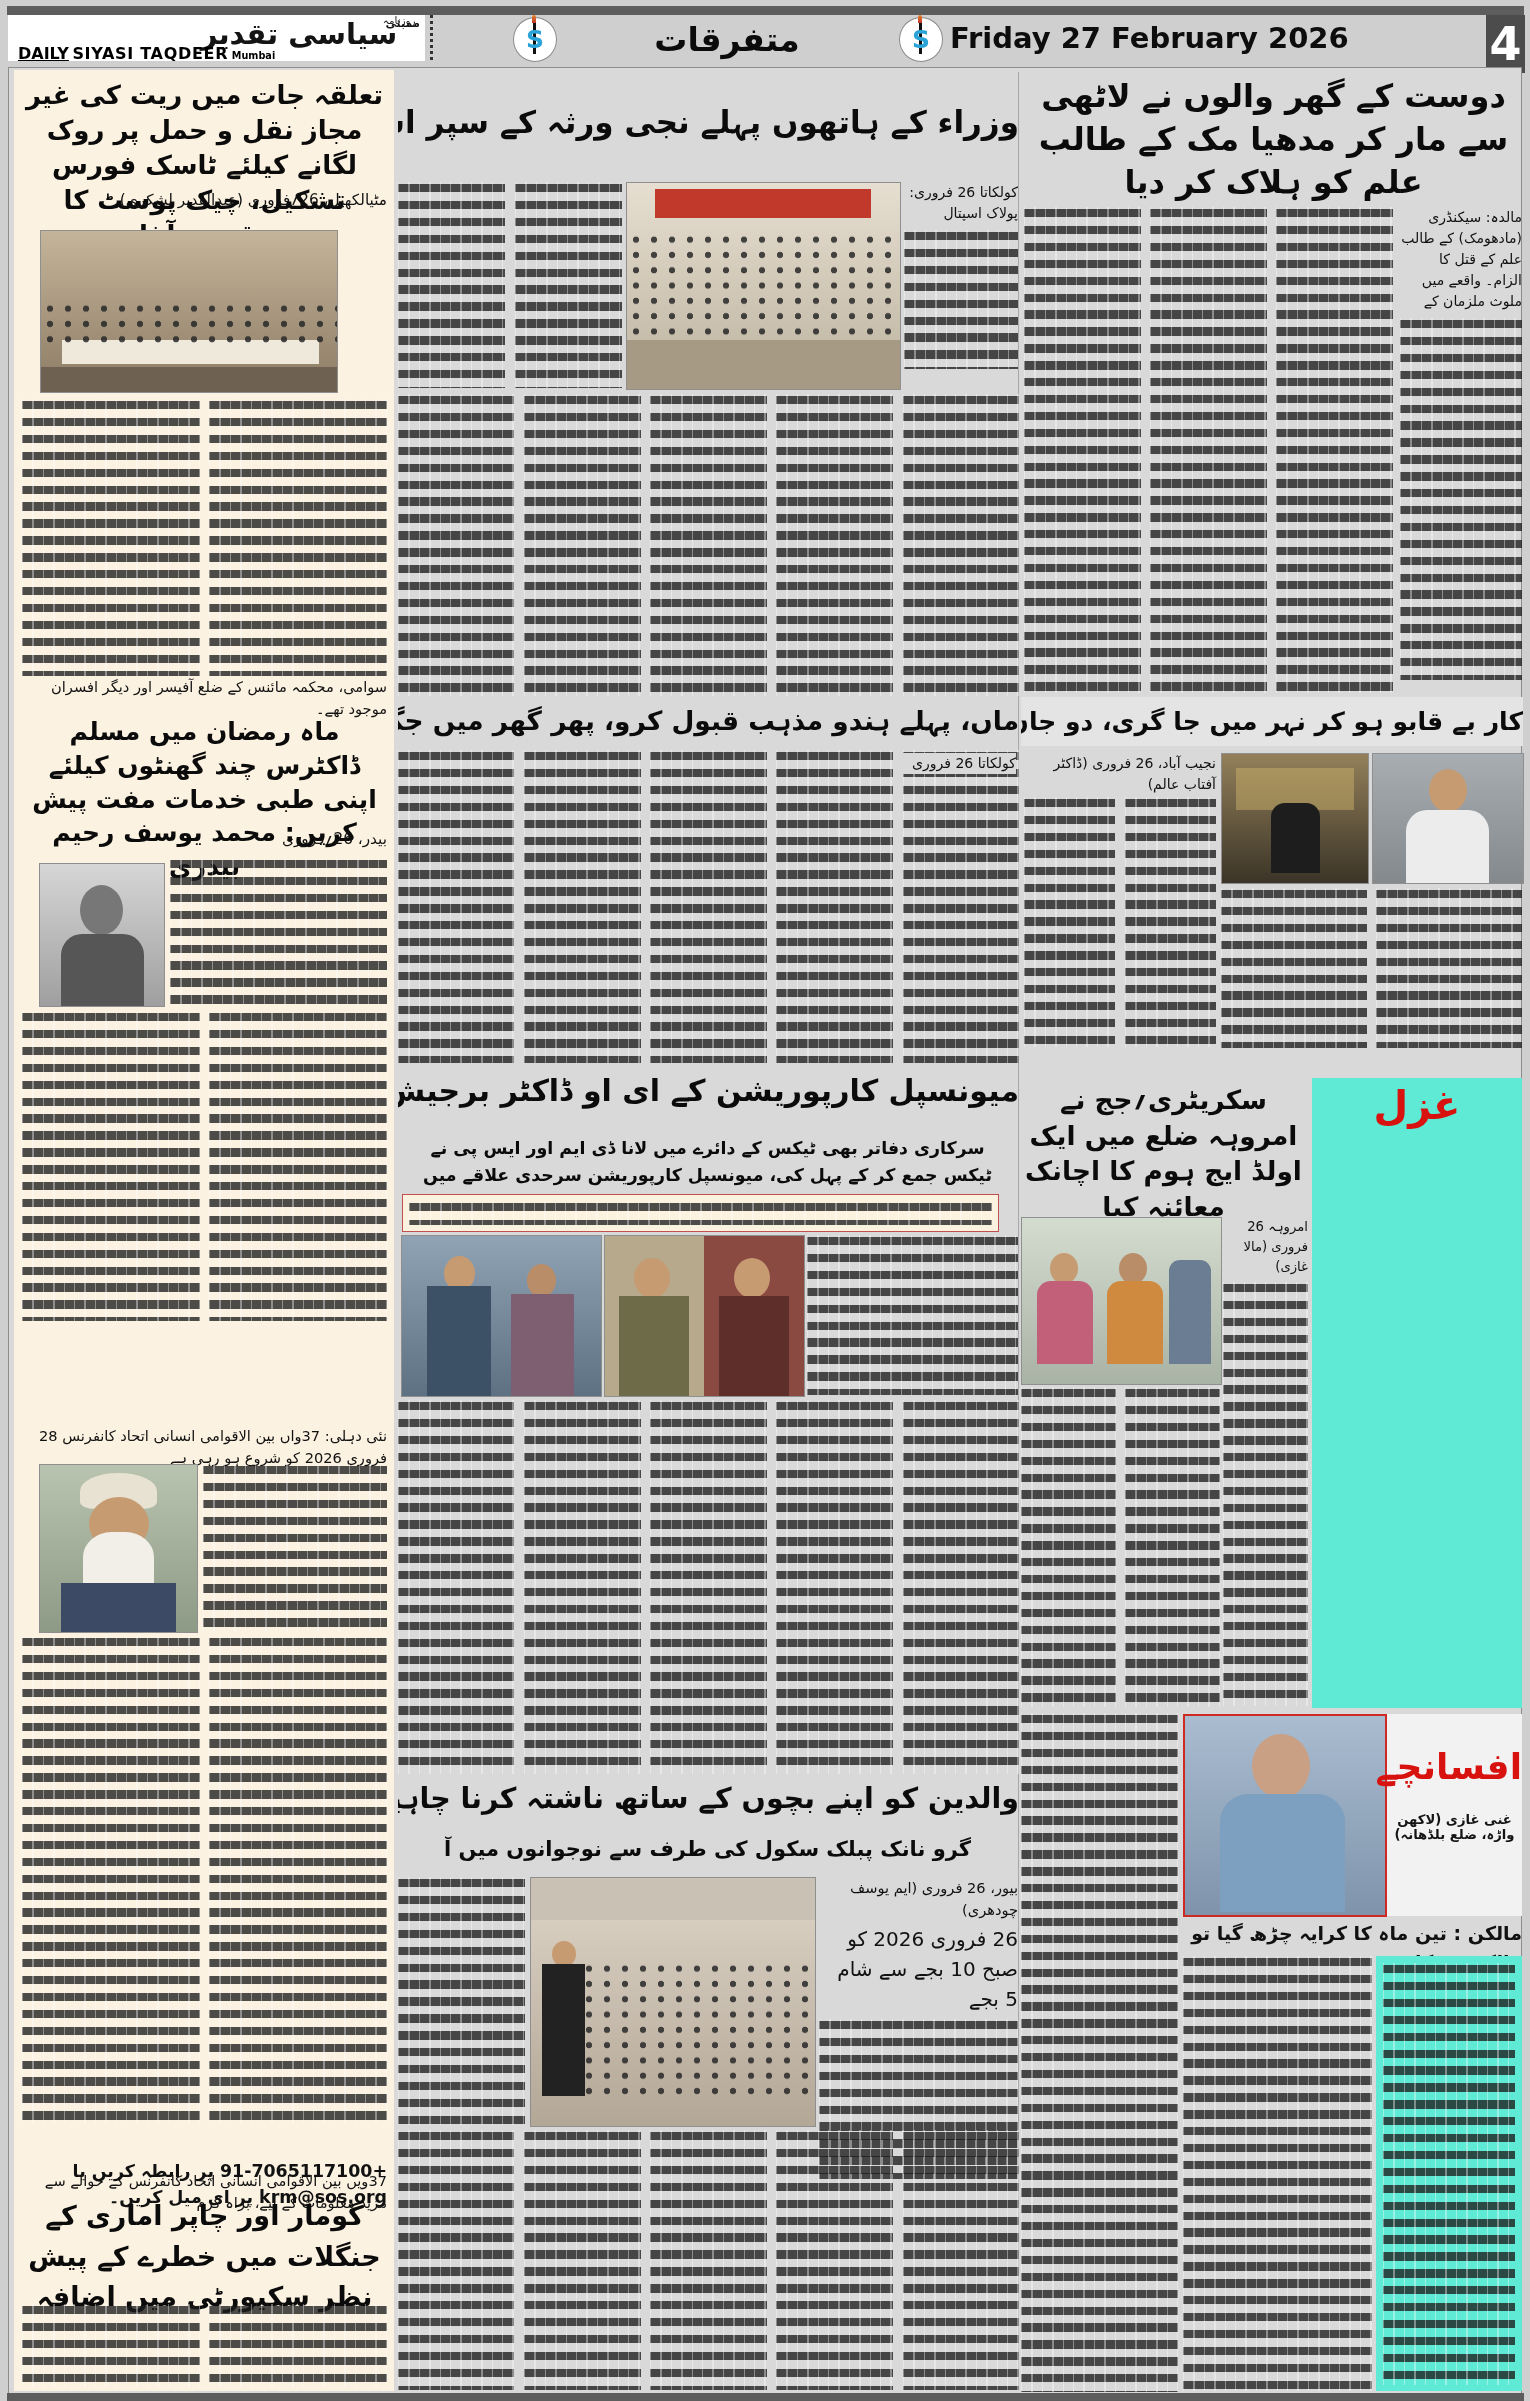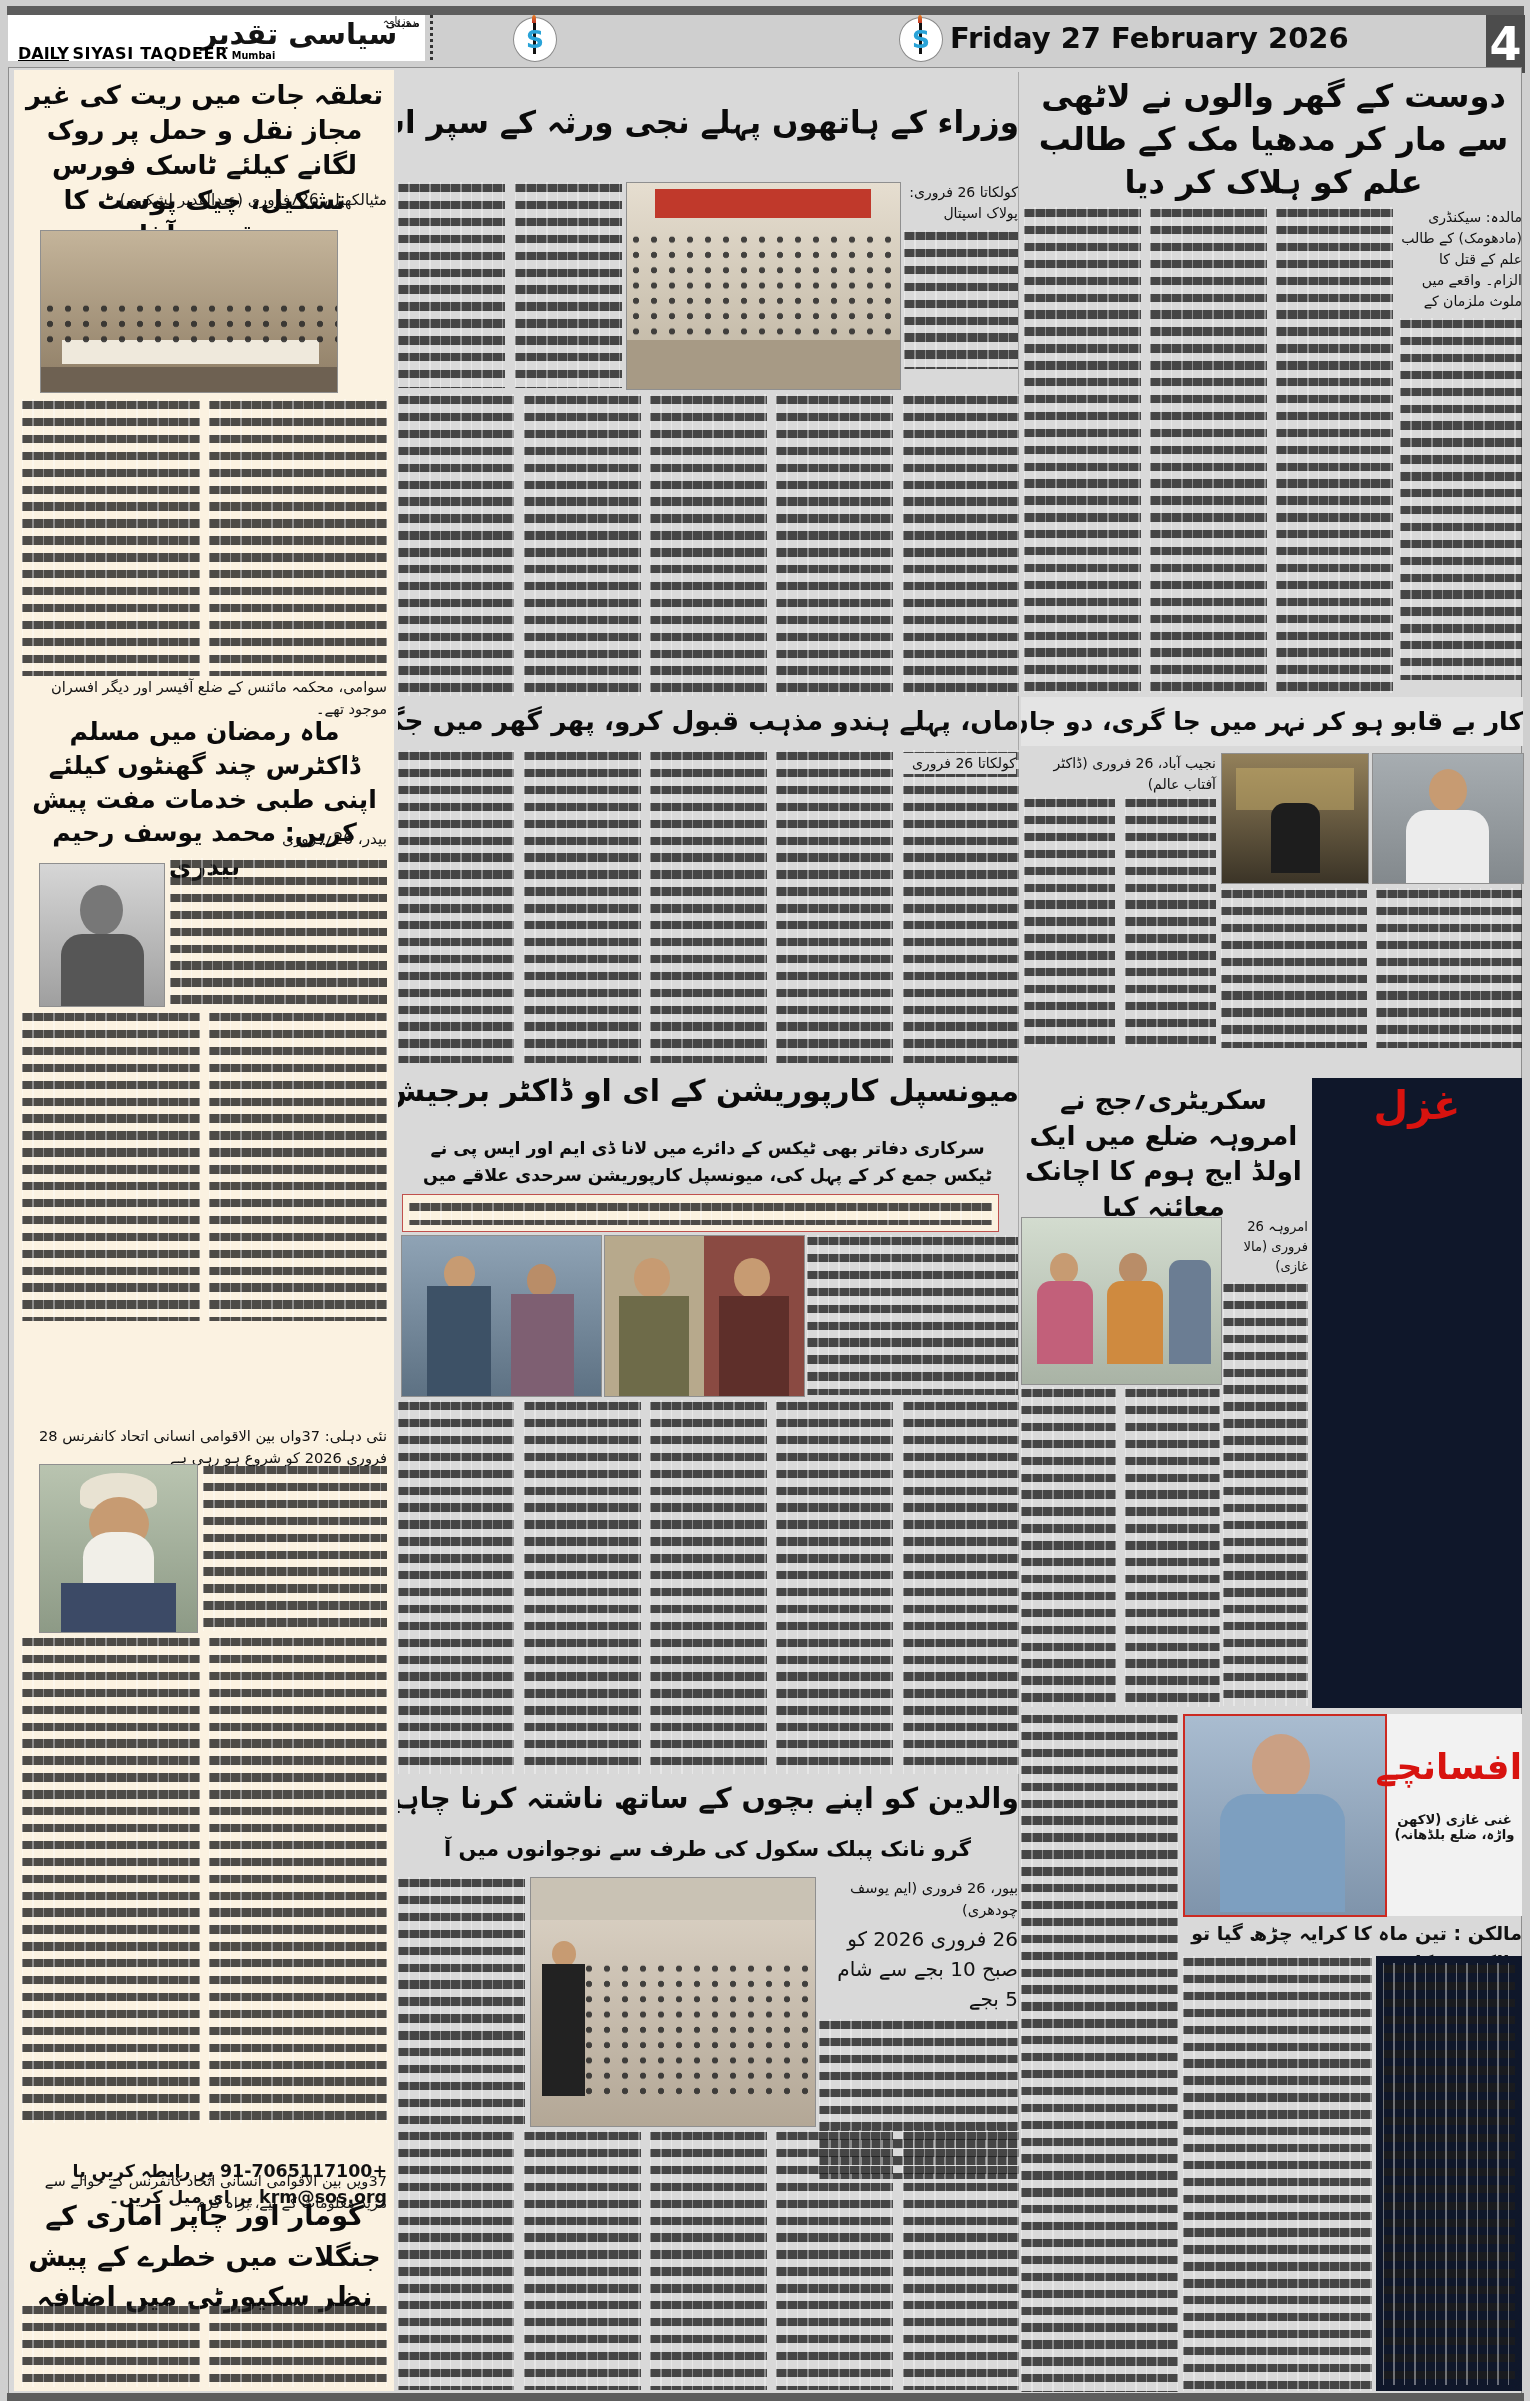--- a/index.html
+++ b/index.html
@@ -14,21 +14,21 @@
   .sim{background-image:
         repeating-linear-gradient(to right, rgba(255,255,255,.38) 0 1.4px, transparent 1.4px 10.4px),
         repeating-linear-gradient(to bottom, rgba(28,28,28,.78) 2.1px 10.4px, transparent 10.4px 19px);}
   .cols{display:flex;flex-direction:row-reverse;gap:9.7px;}
   .cols .sim{flex:1;}
   .photo{position:absolute;overflow:hidden;border:0.7px solid #8f8f8f;}
   .head{position:absolute;border-radius:50%;}
   .vline{position:absolute;width:0.7px;background:#a8a8a8;}
   .bar{position:absolute;background:#5d5d5d;}
   .cream{background:#fbf2e1;}
-  .blue{background:#0f172a;}
+  .blue{background:#5eead4;}
   .crowd{background-image:radial-gradient(circle 3.5px, rgba(40,40,40,.85) 0 2.8px, transparent 3.5px);
          background-size:18px 15.3px;}
 </style>
 </head>
 <body>
 
 <div class="page">
 
   <div class="bar" style="left:7px;top:5.6px;width:1517px;height:9.7px;"></div>
 
@@ -42,20 +42,21 @@
       <span style="font-size:9.7px;font-weight:bold;">Mumbai</span>
     </div>
   </div>
   <div class="abs" style="left:430px;top:15.3px;height:45px;border-left:3.5px dotted #333;"></div>
 
   <div class="abs" style="left:513px;top:16.7px;width:42px;height:43px;background:#fff;border:1.4px solid #8a8a8a;border-radius:50%;">
     <div class="abs" style="left:18px;top:-2.8px;width:4.2px;height:8.3px;background:linear-gradient(#e67e22,#c0392b);border-radius:50% 50% 0 0;"></div>
     <div class="abs" style="left:19px;top:5.6px;width:2.8px;height:31px;background:#111;"></div>
     <div class="abs" style="left:0;top:7px;width:42px;text-align:center;font-size:25px;font-weight:bold;color:#29a3d8;">S</div>
   </div>
+  <div class="hl abs nowrap" style="left:560px;top:18px;width:334px;font-size:33px;">متفرقات</div>
   <div class="abs" style="left:899px;top:16.7px;width:42px;height:43px;background:#fff;border:1.4px solid #8a8a8a;border-radius:50%;">
     <div class="abs" style="left:18px;top:-2.8px;width:4.2px;height:8.3px;background:linear-gradient(#e67e22,#c0392b);border-radius:50% 50% 0 0;"></div>
     <div class="abs" style="left:19px;top:5.6px;width:2.8px;height:31px;background:#111;"></div>
     <div class="abs" style="left:0;top:7px;width:42px;text-align:center;font-size:25px;font-weight:bold;color:#29a3d8;">S</div>
   </div>
   <div class="abs nowrap" style="left:950px;top:21px;width:431px;font-size:29px;font-weight:bold;color:#0d0d0d;">Friday 27 February 2026</div>
   <div class="abs" style="left:1486px;top:15.3px;width:39px;height:58px;background:#4c4c4c;color:#fff;font-size:46px;font-weight:bold;text-align:center;line-height:58px;">4</div>
 
   <div class="abs" style="left:8.3px;top:67px;width:1512px;height:2326px;border:0.7px solid #8d8d8d;background:#d9d9d9;"></div>
 

